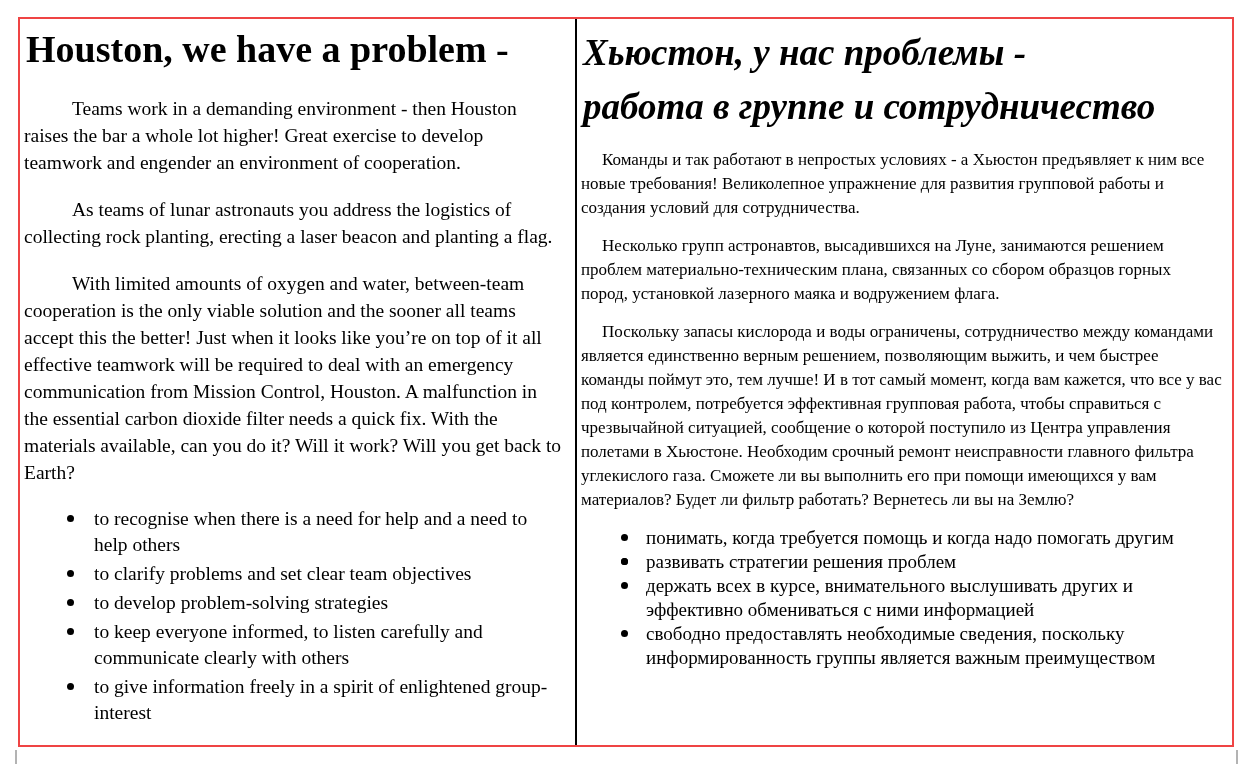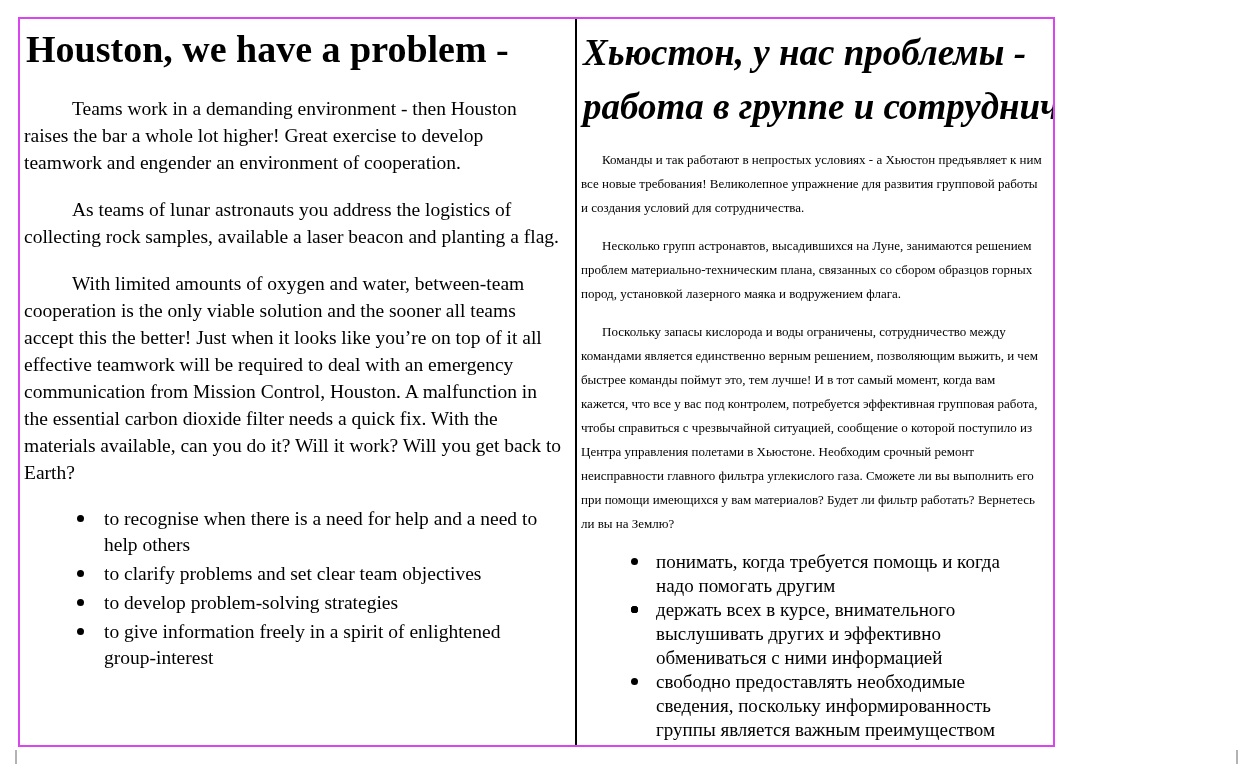--- a/index.html
+++ b/index.html
@@ -15,23 +15,23 @@
   .page {
     position: relative;
     width: 1253px;
     height: 764px;
     background: #ffffff;
   }
   .doc-table {
     position: absolute;
     left: 18px;
     top: 17px;
-    width: 1037px;
+    width: 1216px;
     height: 730px;
-    border: 2px solid #d946ef;
+    border: 2px solid #ef4444;
     box-sizing: border-box;
     display: flex;
     background: #ffffff;
   }
   .cell {
     box-sizing: border-box;
     overflow: hidden;
   }
   .cell-left {
     width: 557px;
@@ -57,28 +57,28 @@
   }
   .title .tline { display: block; white-space: nowrap; }
 
   .cell-left p {
     font-size: 19.5px;
     line-height: 27px;
     margin: 20px 0;
     text-indent: 48px;
   }
   .cell-right p {
-    font-size: 13px;
+    font-size: 17px;
     line-height: 24px;
     margin: 14px 0;
     text-indent: 21px;
   }
   ul.blist {
     list-style: none;
-    margin: 14px;
+    margin: 4px;
     padding: 0;
   }
   .cell-left ul.blist { padding-left: 66px; }
   .cell-right ul.blist { padding-left: 61px; font-family: Liberation Serif, serif; }
   ul.blist li {
     position: relative;
   }
   .cell-left ul.blist li {
     font-size: 19.5px;
     line-height: 26px;
@@ -117,35 +117,39 @@
 <div class="page">
 
   <div class="doc-table">
 
     <div class="cell cell-left" lang="en">
       <div class="title title-en">
         <span class="tline">Houston, we have a problem -</span>
       </div>
 
       <p>Teams work in a demanding environment - then Houston raises the bar a whole lot higher! Great exercise to develop teamwork and engender an environment of cooperation.</p>
-      <p>As teams of lunar astronauts you address the logistics of collecting rock samples, available a laser beacon and planting a flag.</p>
+      <p>As teams of lunar astronauts you address the logistics of collecting rock planting, erecting a laser beacon and planting a flag.</p>
       <p>With limited amounts of oxygen and water, between-team cooperation is the only viable solution and the sooner all teams accept this the better! Just when it looks like you’re on top of it all effective teamwork will be required to deal with an emergency communication from Mission Control, Houston. A malfunction in the essential carbon dioxide filter needs a quick fix. With the materials available, can you do it? Will it work? Will you get back to Earth?</p>
 
       <ul class="blist">
         <li>
           <span class="dot"></span>
           <span>to recognise when there is a need for help and a need to help others</span>
         </li>
         <li>
           <span class="dot"></span>
           <span>to clarify problems and set clear team objectives</span>
         </li>
         <li>
           <span class="dot"></span>
           <span>to develop problem-solving strategies</span>
+        </li>
+        <li>
+          <span class="dot"></span>
+          <span>to keep everyone informed, to listen carefully and communicate clearly with others</span>
         </li>
         <li>
           <span class="dot"></span>
           <span>to give information freely in a spirit of enlightened group-interest</span>
         </li>
 
       </ul>
     </div>
 
     <div class="cell cell-right" lang="ru">
@@ -161,20 +165,21 @@
       <ul class="blist">
         <li>
           <span class="dot"></span>
           <span>понимать, когда требуется помощь и когда надо помогать другим</span>
         </li>
         <li>
           <span class="dot"></span>
         </li>
         <li>
           <span class="dot"></span>
+          <span>развивать стратегии решения проблем</span>
         </li>
         <li>
           <span class="dot"></span>
           <span>держать всех в курсе, внимательного выслушивать других и эффективно обмениваться с ними информацией</span>
         </li>
         <li>
           <span class="dot"></span>
           <span>свободно предоставлять необходимые сведения, поскольку информированность группы является важным преимуществом</span>
         </li>
       </ul>

